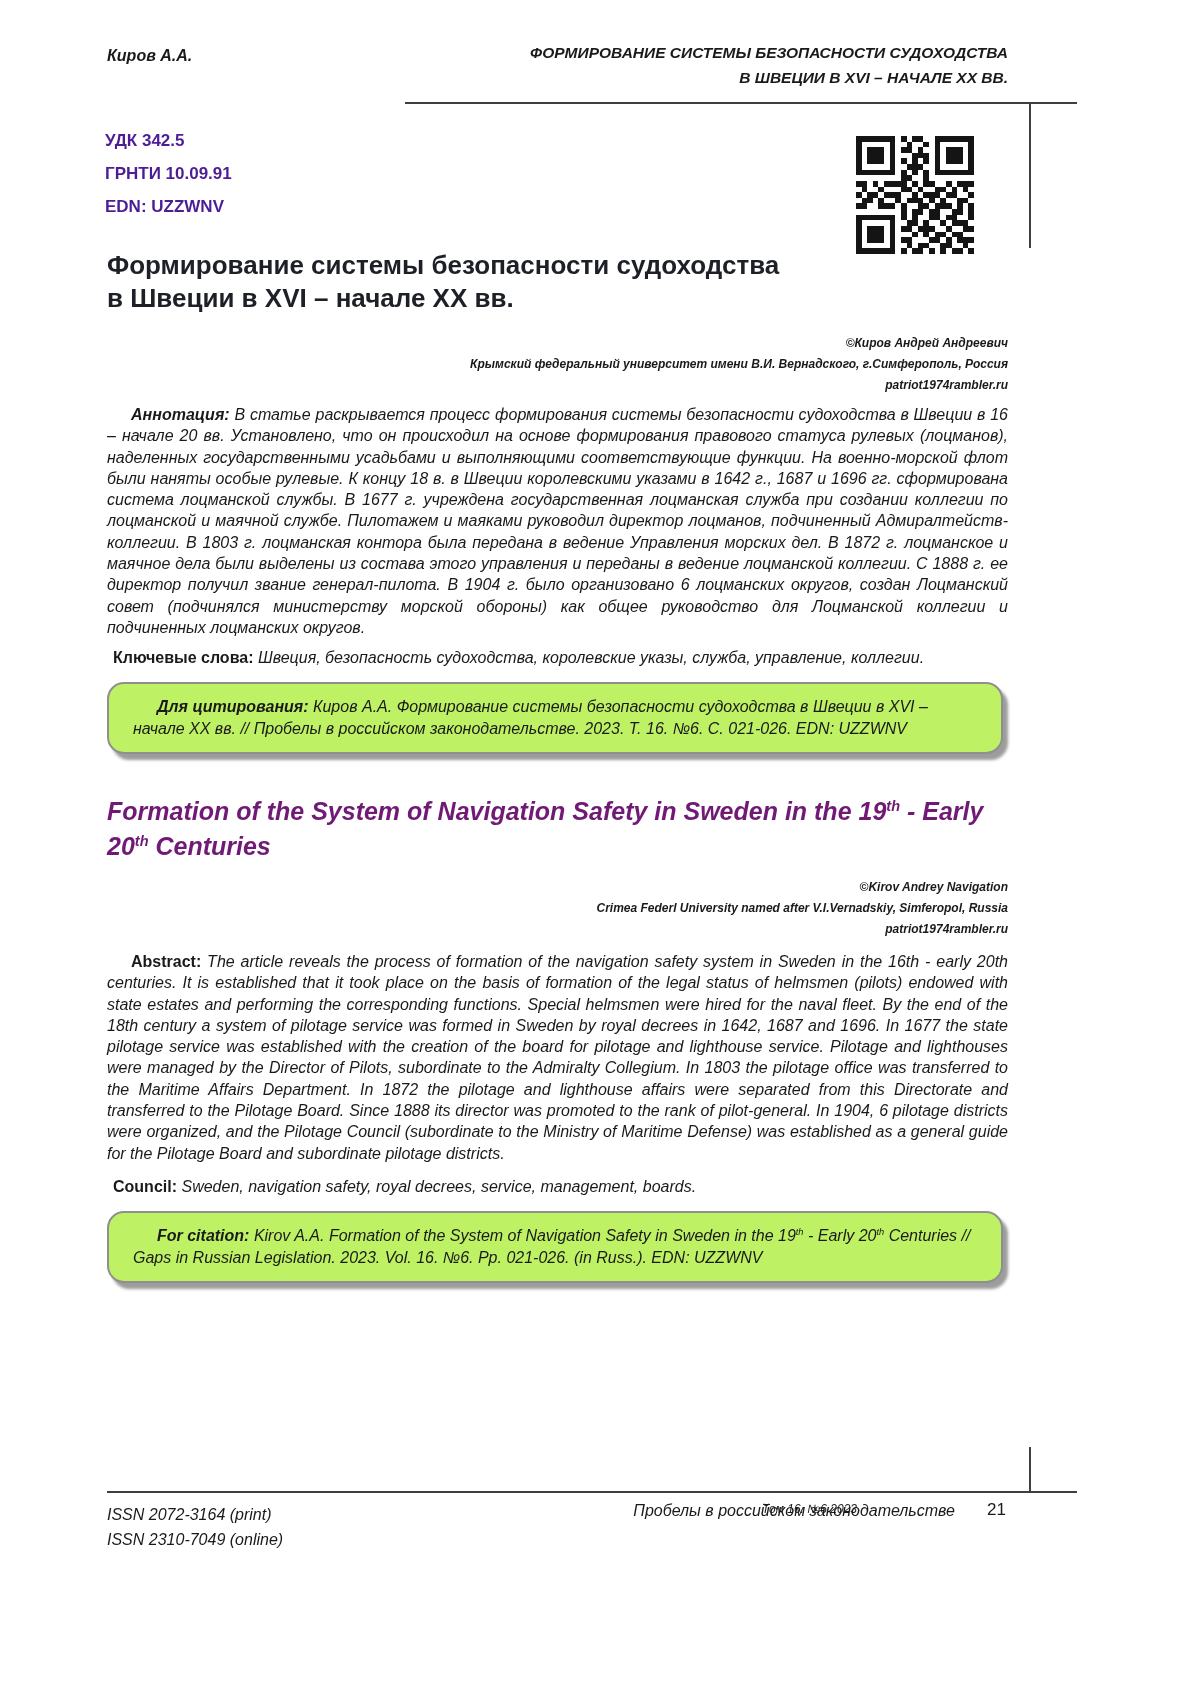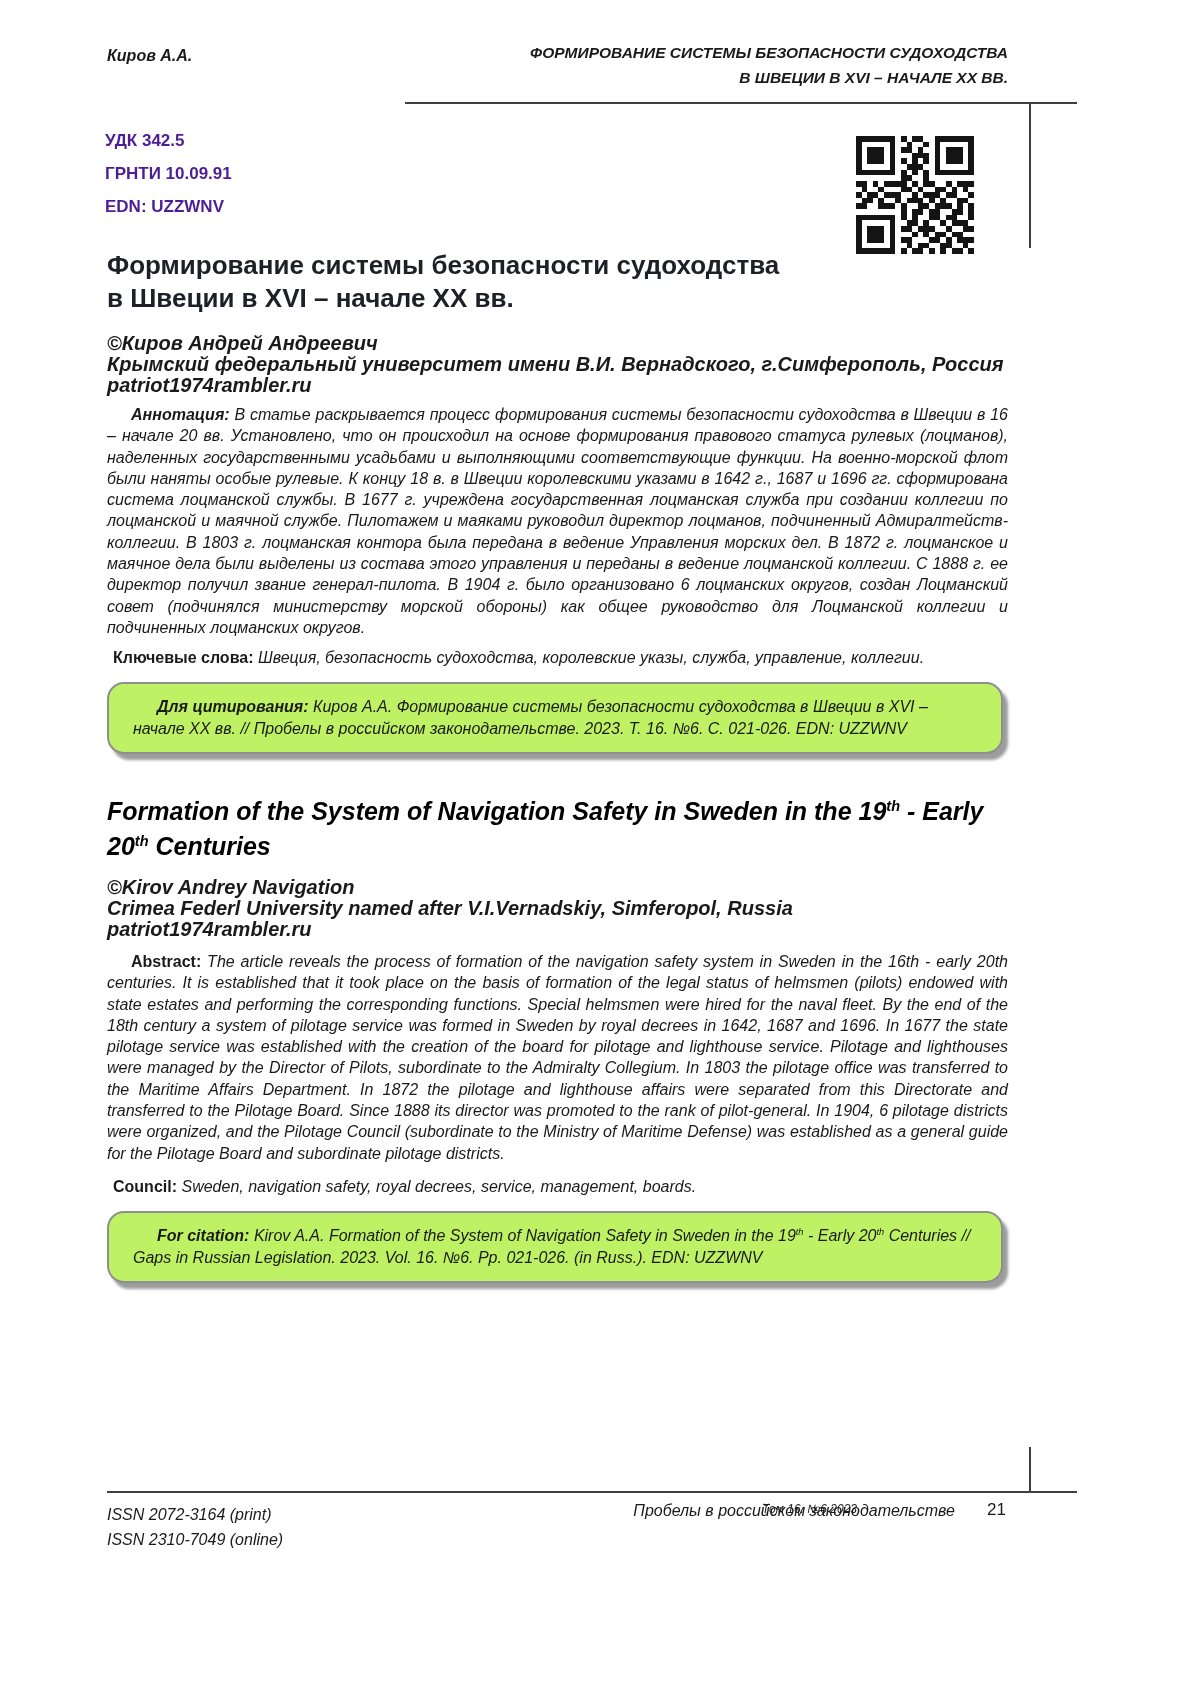--- a/index.html
+++ b/index.html
@@ -17,37 +17,37 @@
   .header-running { left:400px; right:192px; top:40px; text-align:right; font-size:15.5px; font-weight:bold; font-style:italic; line-height:25px; }
   .rule-top { left:405px; top:102px; width:672px; height:2px; background:#3f3f3f; }
   .vrule-top { left:1029px; top:102px; width:2px; height:146px; background:#3f3f3f; }
 
   
   .meta-block { left:90px; top:124px; font-size:17px; font-weight:bold; line-height:33px; color:#4c1d95;margin-left:15px; }
   .qr { left:856px; top:136px; width:118px; height:118px; }
 
   
   .ru-title { left:107px; top:249px; width:901px; font-size:26px; font-weight:bold; line-height:33px; color:#1d2026; }
-  .author-block { left:107px; width:901px; font-size:20px; font-weight:bold; font-style:italic; line-height:21px; }
+  .author-block { left:107px; width:901px; font-size:12px; font-weight:bold; font-style:italic; line-height:21px;text-align:right; }
   .ru-authors { top:333px; }
   .body-par { left:107px; width:901px; font-size:16px; line-height:21.3px; text-align:justify; font-style:italic; }
   .ru-abstract { top:404px; }
   .keywords { left:89px; width:901px; font-size:16px; font-style:italic; }
   .ru-keywords { top:649px; }
   .cite-box {
     left:107px; width:896px; background:#bef264;
     border:2px solid #8f8f8f; border-radius:17px;
     padding:12px 24px 13px 24px;
     font-size:16px; line-height:21.5px; font-style:italic;
     box-shadow:5px 6px 3px rgba(75,75,75,0.55);
   }
   .ru-cite { top:682px; }
 
   
-  .en-title { left:107px; top:794px; width:901px; font-size:25px; font-weight:bold; font-style:italic; line-height:35px; color:#000000; }
+  .en-title { left:107px; top:794px; width:901px; font-size:25px; font-weight:bold; font-style:italic; line-height:35px; color:#701a75; }
   sup { font-size:58%; line-height:0; }
   .en-authors { top:877px; }
   .en-abstract { top:951px; }
   .en-keywords { top:1178px; }
   .en-cite { top:1211px; }
 
   
   .vrule-bottom { left:1029px; top:1447px; width:2px; height:46px; background:#3f3f3f; }
   .rule-bottom { left:107px; top:1491px; width:970px; height:2px; background:#3f3f3f; }
   .footer-issn { left:107px; top:1502px; font-size:16px; font-style:italic; line-height:25px; }

